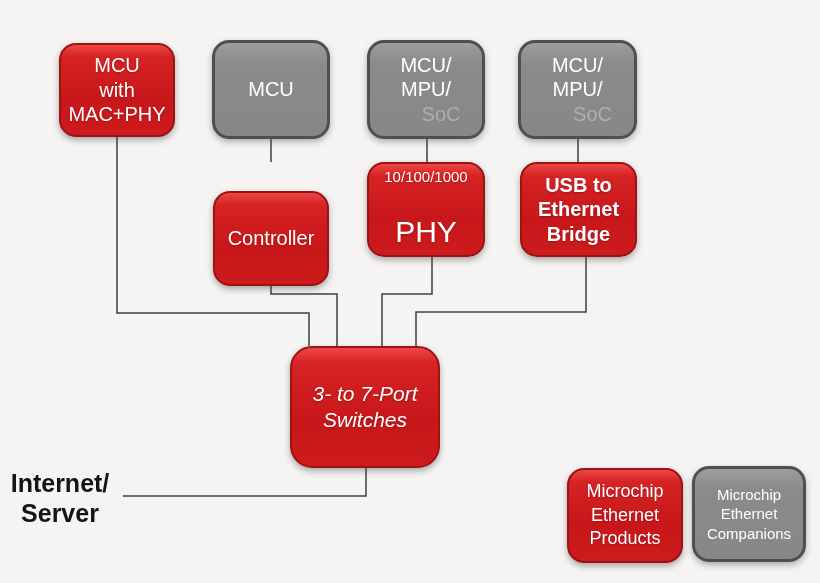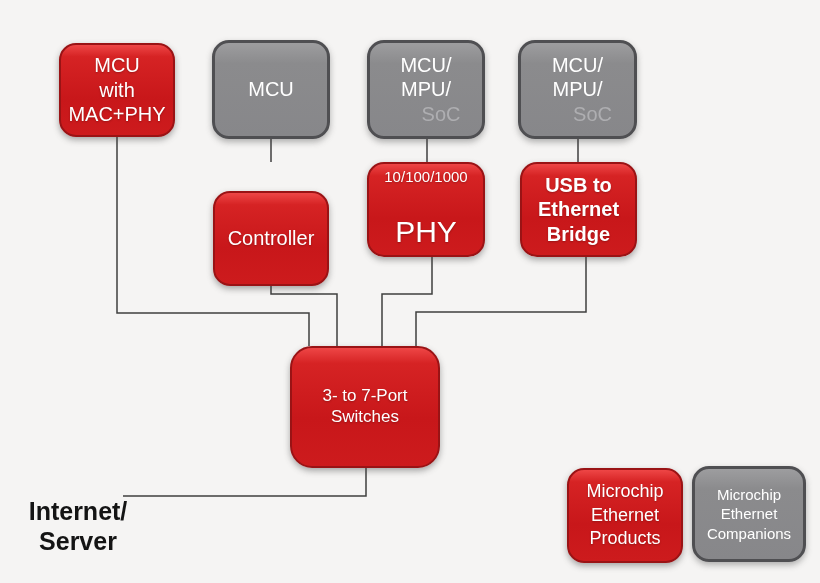--- a/index.html
+++ b/index.html
@@ -24,21 +24,21 @@
     border:2px solid #9a1315;
     box-shadow:0 3px 6px rgba(70,70,70,.45);
     text-shadow:0 1px 2px rgba(0,0,0,.25);
   }
   .gray{
     background:linear-gradient(180deg,#9d9d9f 0%,#8b8b8d 22%,#87878a 100%);
     border:3px solid #4f4f52;
     box-shadow:0 3px 6px rgba(70,70,70,.40);
   }
   .fs20{font-size:20px;}
-  .fs21{font-size:17px;}
+  .fs21{font-size:21px;font-style:italic;}
   .fs18{font-size:18px;line-height:1.3;}
   .fs15{font-size:15px;line-height:1.3;}
   .speed{font-size:15px;display:block;}
   .phy-main{font-size:30px;display:block;}
   .soc-sub{color:#aeaeb1;display:block;margin-left:30px;}
   .annotation{
     position:absolute;z-index:2;
     font-weight:bold;color:#141414;
     font-size:25px;line-height:1.18;
     text-align:center;white-space:pre-line;
@@ -97,21 +97,21 @@
     <span class="lbl">USB to
 Ethernet
 Bridge</span>
   </div>
 
   <div class="node red fs21" style="left:290px;top:346px;width:150px;height:122px;border-radius:22px;">
     <span class="lbl">3- to 7-Port
 Switches</span>
   </div>
 
-  <div class="annotation" style="left:18px;top:469px;width:120px;margin-top:28px;">Internet/
+  <div class="annotation" style="left:0;top:469px;width:120px;">Internet/
 Server</div>
 
   <div class="node red fs18" style="left:567px;top:468px;width:116px;height:95px;">
     <span class="lbl">Microchip
 Ethernet
 Products</span>
   </div>
 
   <div class="node gray fs15" style="left:692px;top:466px;width:114px;height:96px;">
     <span class="lbl">Microchip

